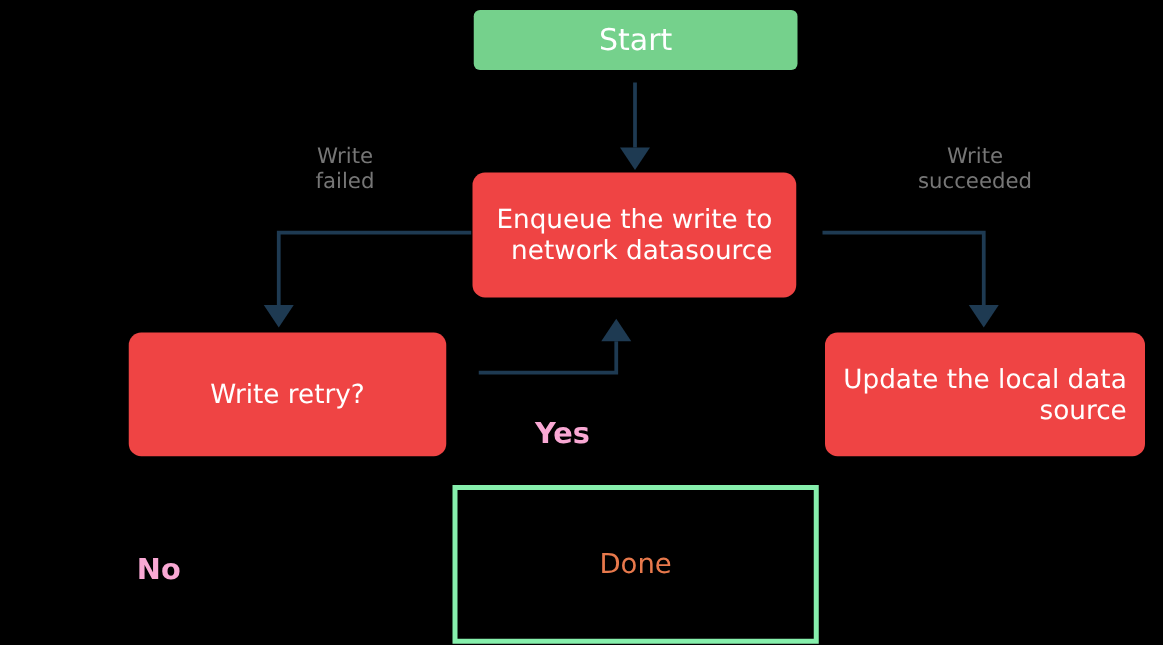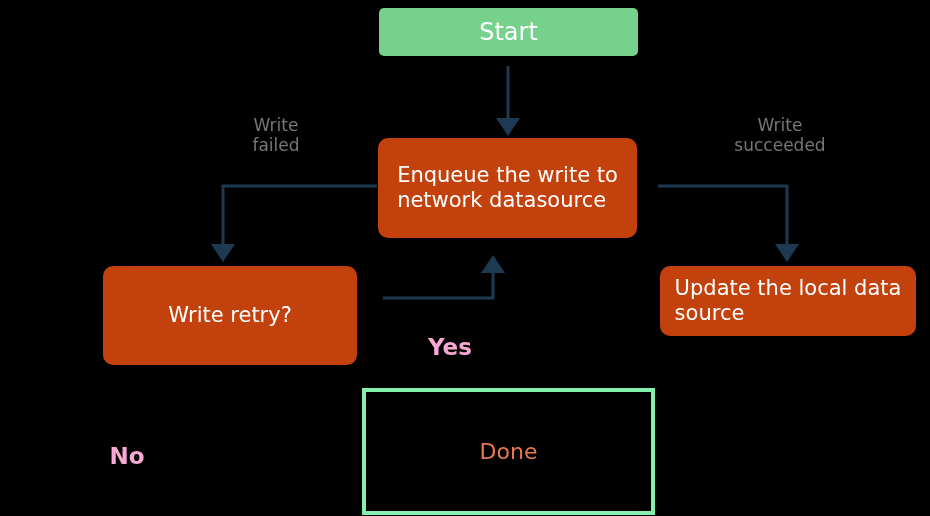--- a/index.html
+++ b/index.html
@@ -18,33 +18,33 @@
     overflow: hidden;
   }
 
   
   .node {
     position: absolute;
     box-sizing: border-box;
     display: flex;
     align-items: center;
     justify-content: center;
-    text-align: left;
+    text-align: right;
     color: #ffffff;
     font-family: "DejaVu Sans", sans-serif;
     line-height: 1.18;
     white-space: pre-line;
   }
   .node-start {
     background: #75D18C;
     border-radius: 5px;
     font-size: 24px;
   }
   .node-process {
-    background: #c2410c;
+    background: #ef4444;
     border-radius: 10px;
     font-size: 21px;
   }
   .node-terminal {
     background: transparent;
     border: 4px solid #86efac;
     border-radius: 0px;
     color: #E8794C;
     font-size: 22px;
   }
@@ -113,21 +113,21 @@
     </g>
   </svg>
 
   <div class="node node-start" style="left:379px; top:8px; width:259px; height:48px;">Start</div>
 
   <div class="node node-process" style="left:378px; top:138px; width:259px; height:100px;">Enqueue the write to
 network datasource</div>
 
   <div class="node node-process" style="left:103px; top:266px; width:254px; height:99px;">Write retry?</div>
 
-  <div class="node node-process" style="left:660px; top:266px; width:256px; height:70px;">Update the local data
+  <div class="node node-process" style="left:660px; top:266px; width:256px; height:99px;">Update the local data
 source</div>
 
   <div class="node node-terminal" style="left:362px; top:388px; width:293px; height:127px;">Done</div>
 
   <div class="edge-label branch" style="left:212px; top:115px; width:128px;">Write
 failed</div>
 
   <div class="edge-label branch" style="left:690px; top:115px; width:180px;">Write
 succeeded</div>
 

